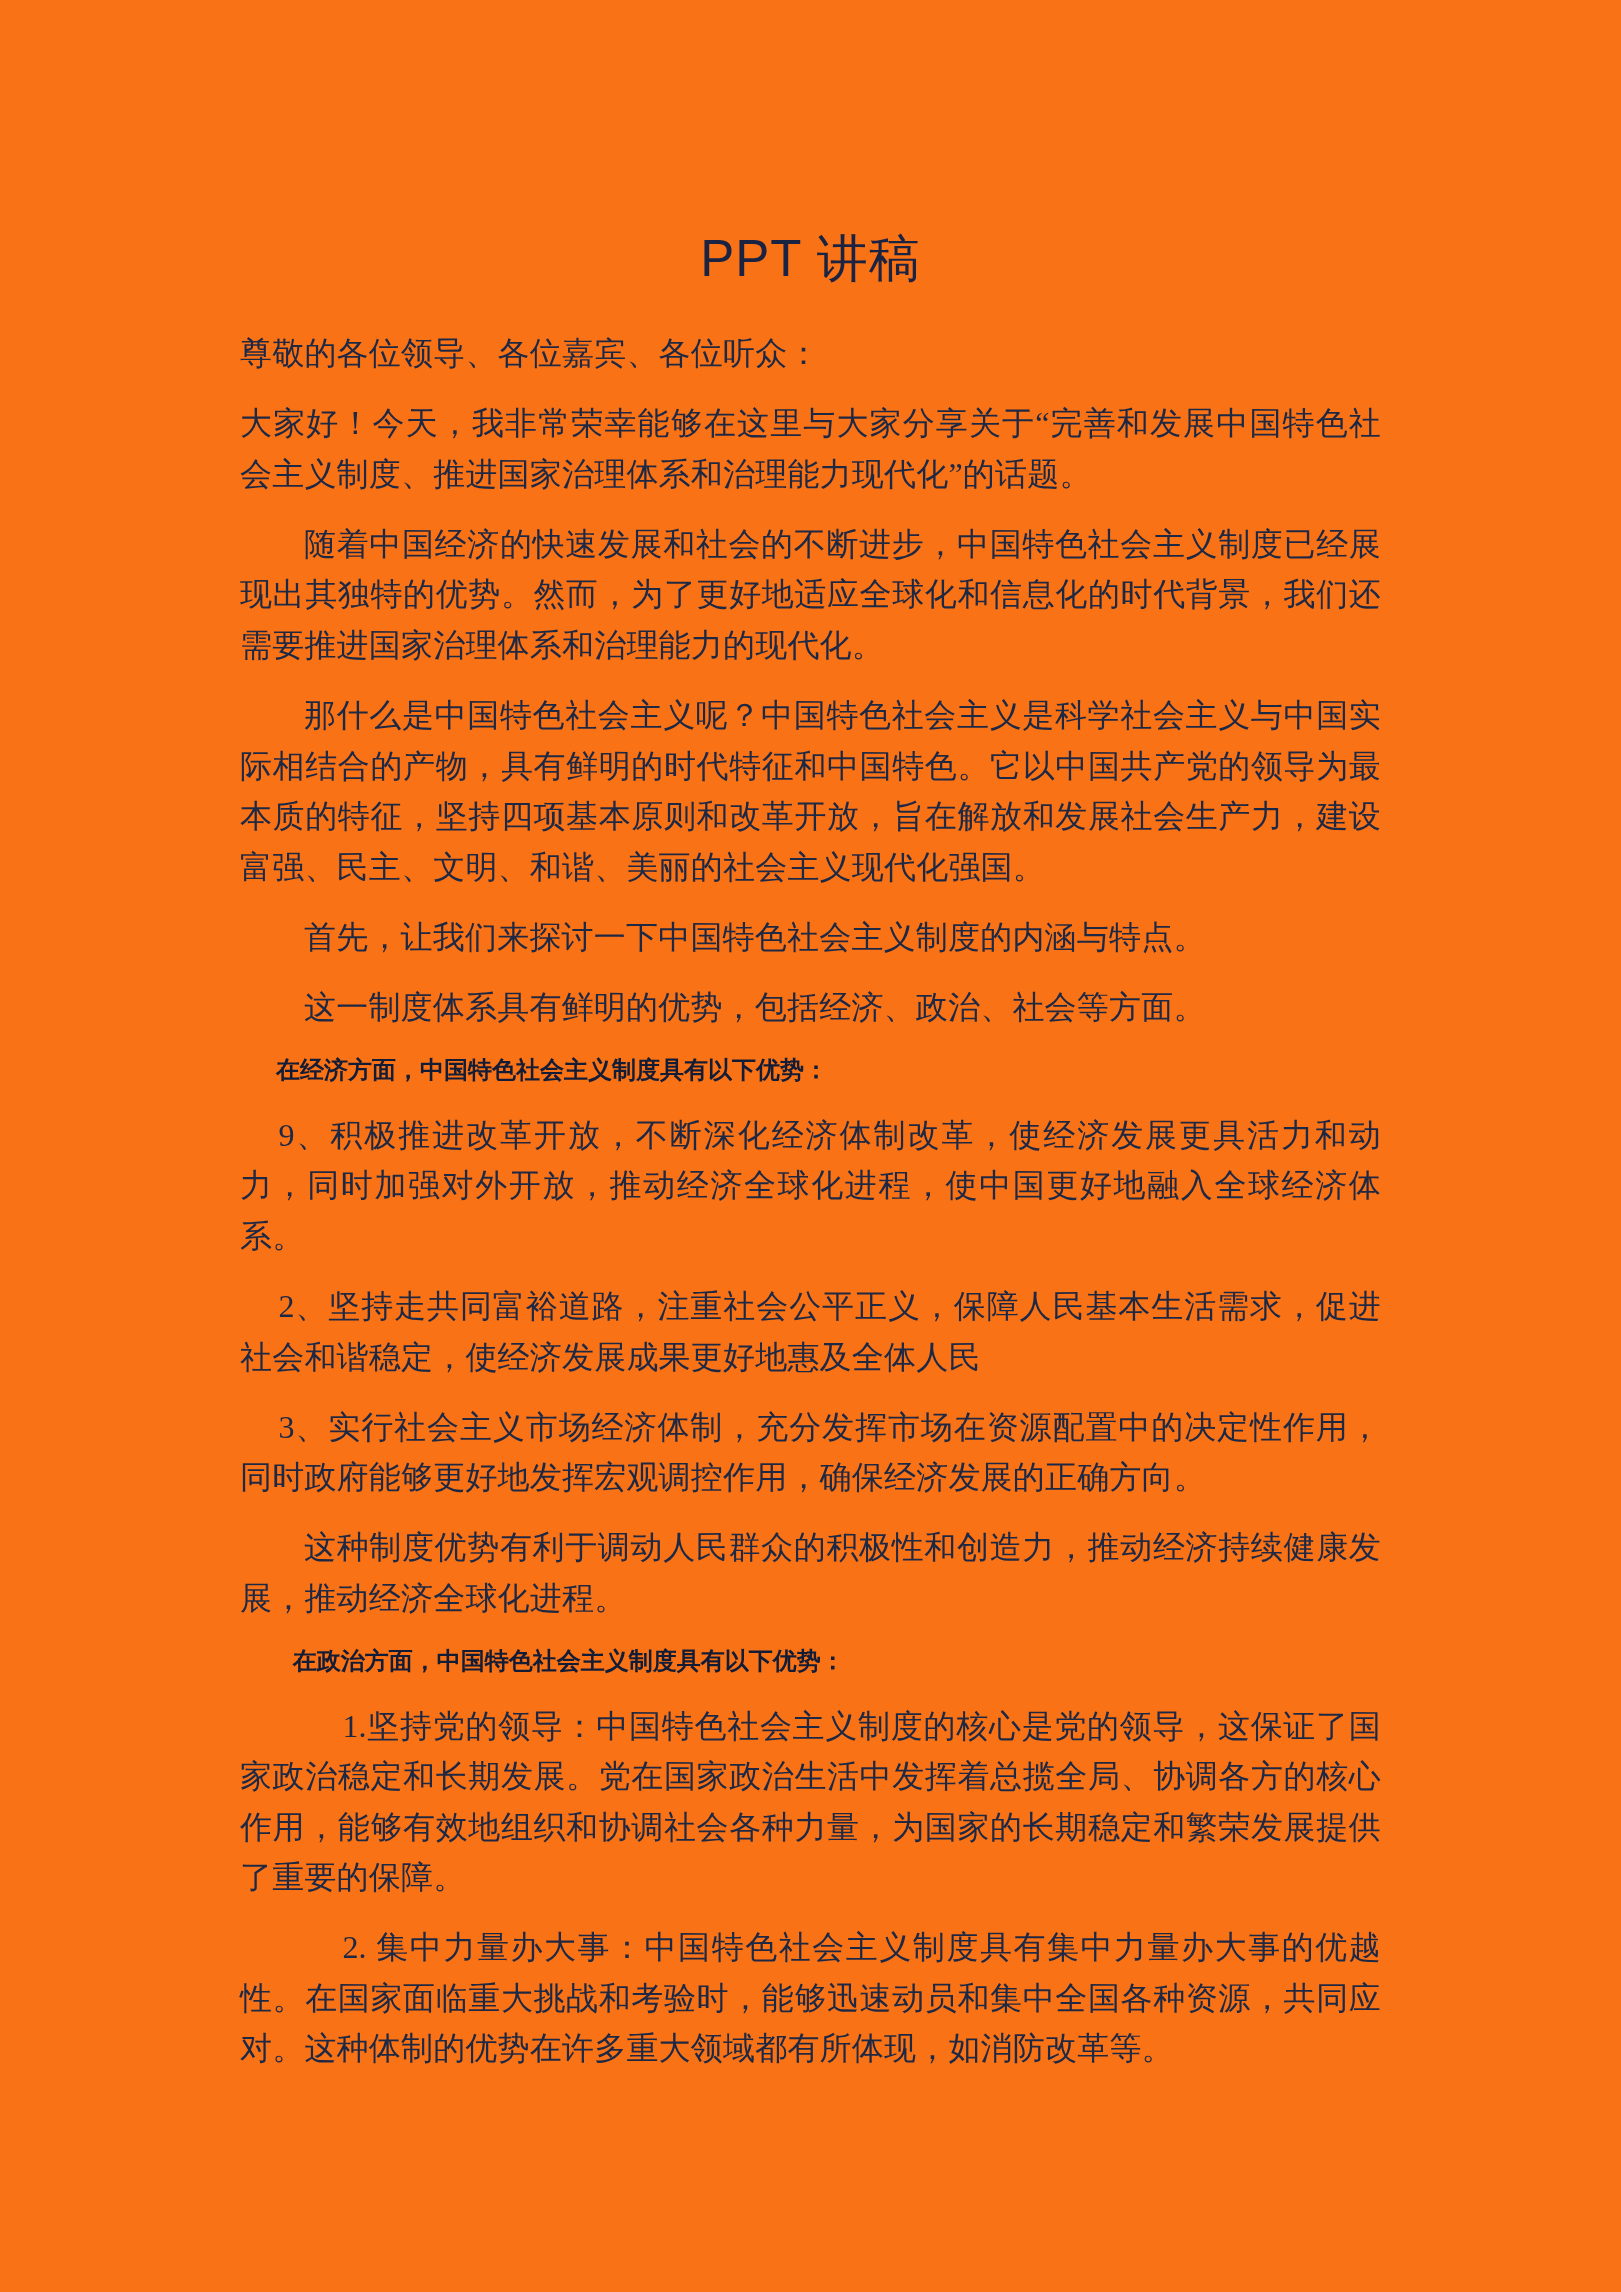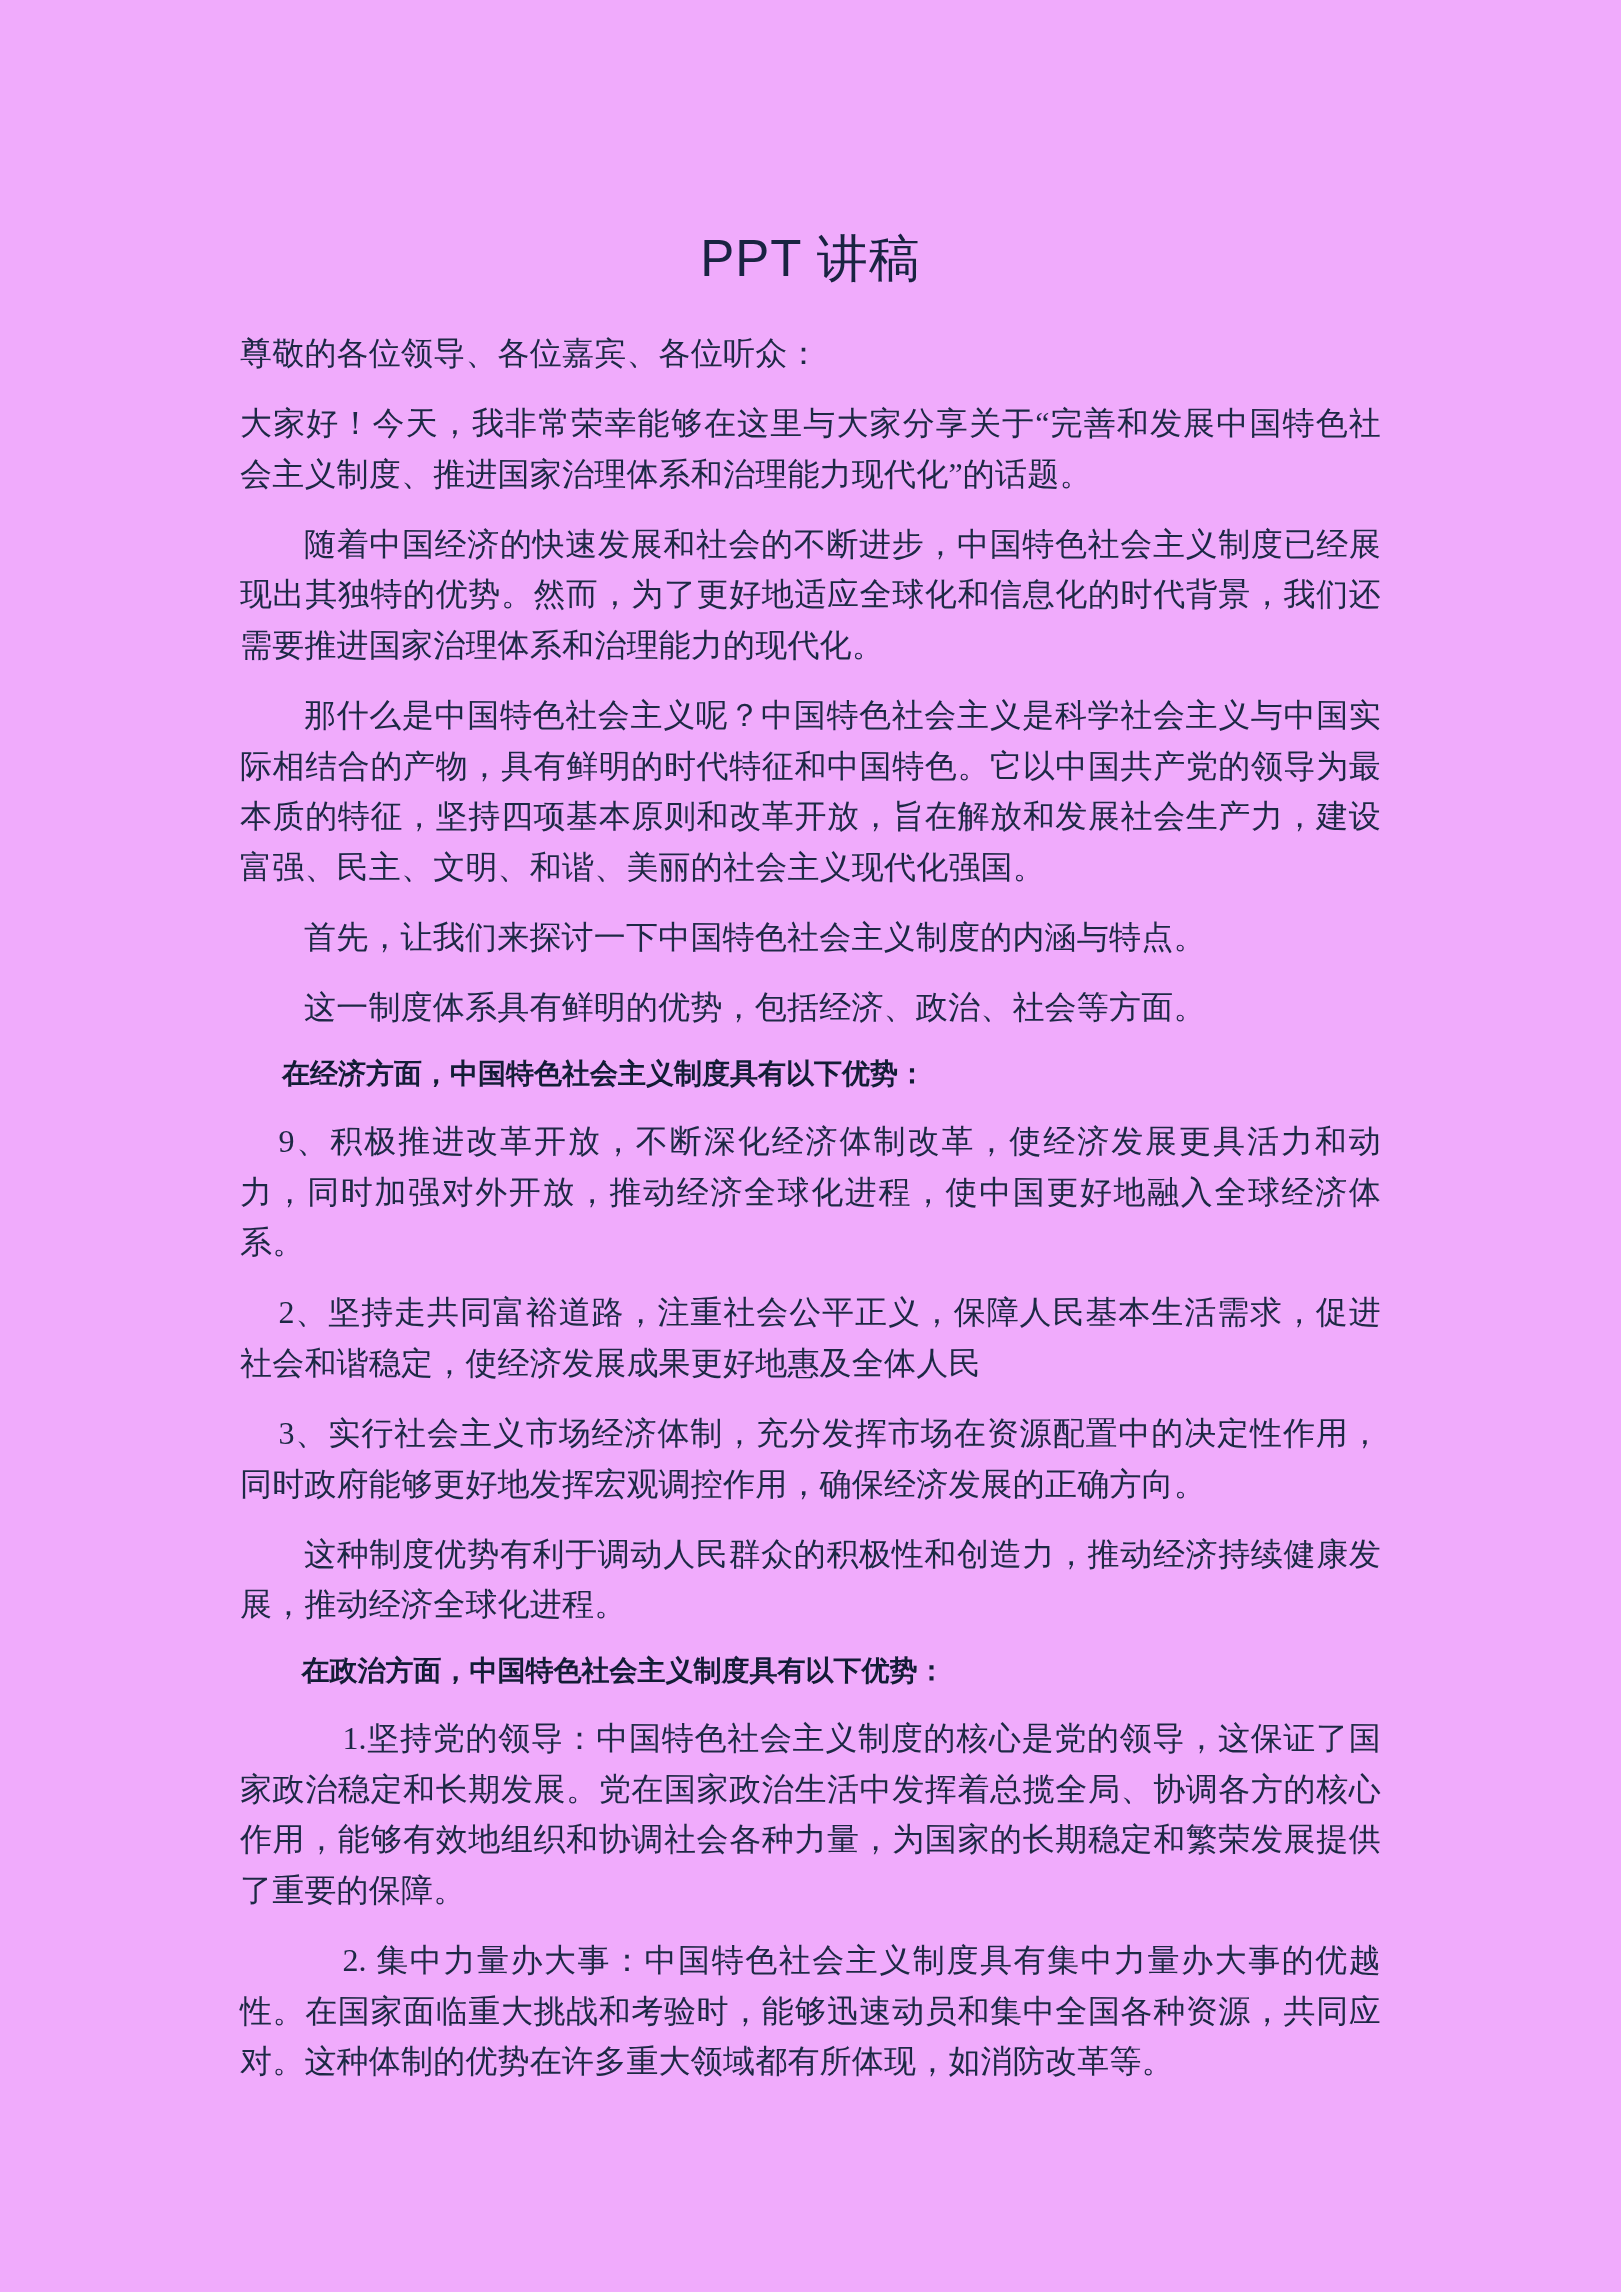--- a/index.html
+++ b/index.html
@@ -12,21 +12,21 @@
     height: 2293px;
     font-family: "Liberation Serif", "DejaVu Serif", serif;
     color: #1f2a44;
   }
   .page {
     position: relative;
     width: 1621px;
     height: 2293px;
     box-sizing: border-box;
     padding: 231px 240px 0 240px;
-    background: #f0abfc;
+    background: #f97316;
   }
   .doc-title {
     font-family: "Liberation Sans", "DejaVu Sans", sans-serif;
     font-size: 51px;
     font-weight: 400;
     text-align: center;
     color: #1a2342;
     letter-spacing: 1px;
     margin: 0 0 41px 0;
     line-height: 1.1;
@@ -38,21 +38,21 @@
     margin: 0 0 19.6px 0;
     text-align: justify;
     text-justify: inter-ideograph;
     letter-spacing: 0.2px;
   }
   .indent-0 { text-indent: 0; }
   .indent-1 { text-indent: 2em; }
   .indent-half { text-indent: 1.2em; }
   .indent-big { text-indent: 3.2em; }
   .heading {
-    font-size: 28px;
+    font-size: 24px;
     line-height: 1.58;
     font-weight: bold;
     color: #131c36;
     margin: 0 0 19.6px 0;
     text-indent: 1.5em;
   }
   .heading.center-ish { text-indent: 2.2em; }
 </style>
 </head>
 <body>

